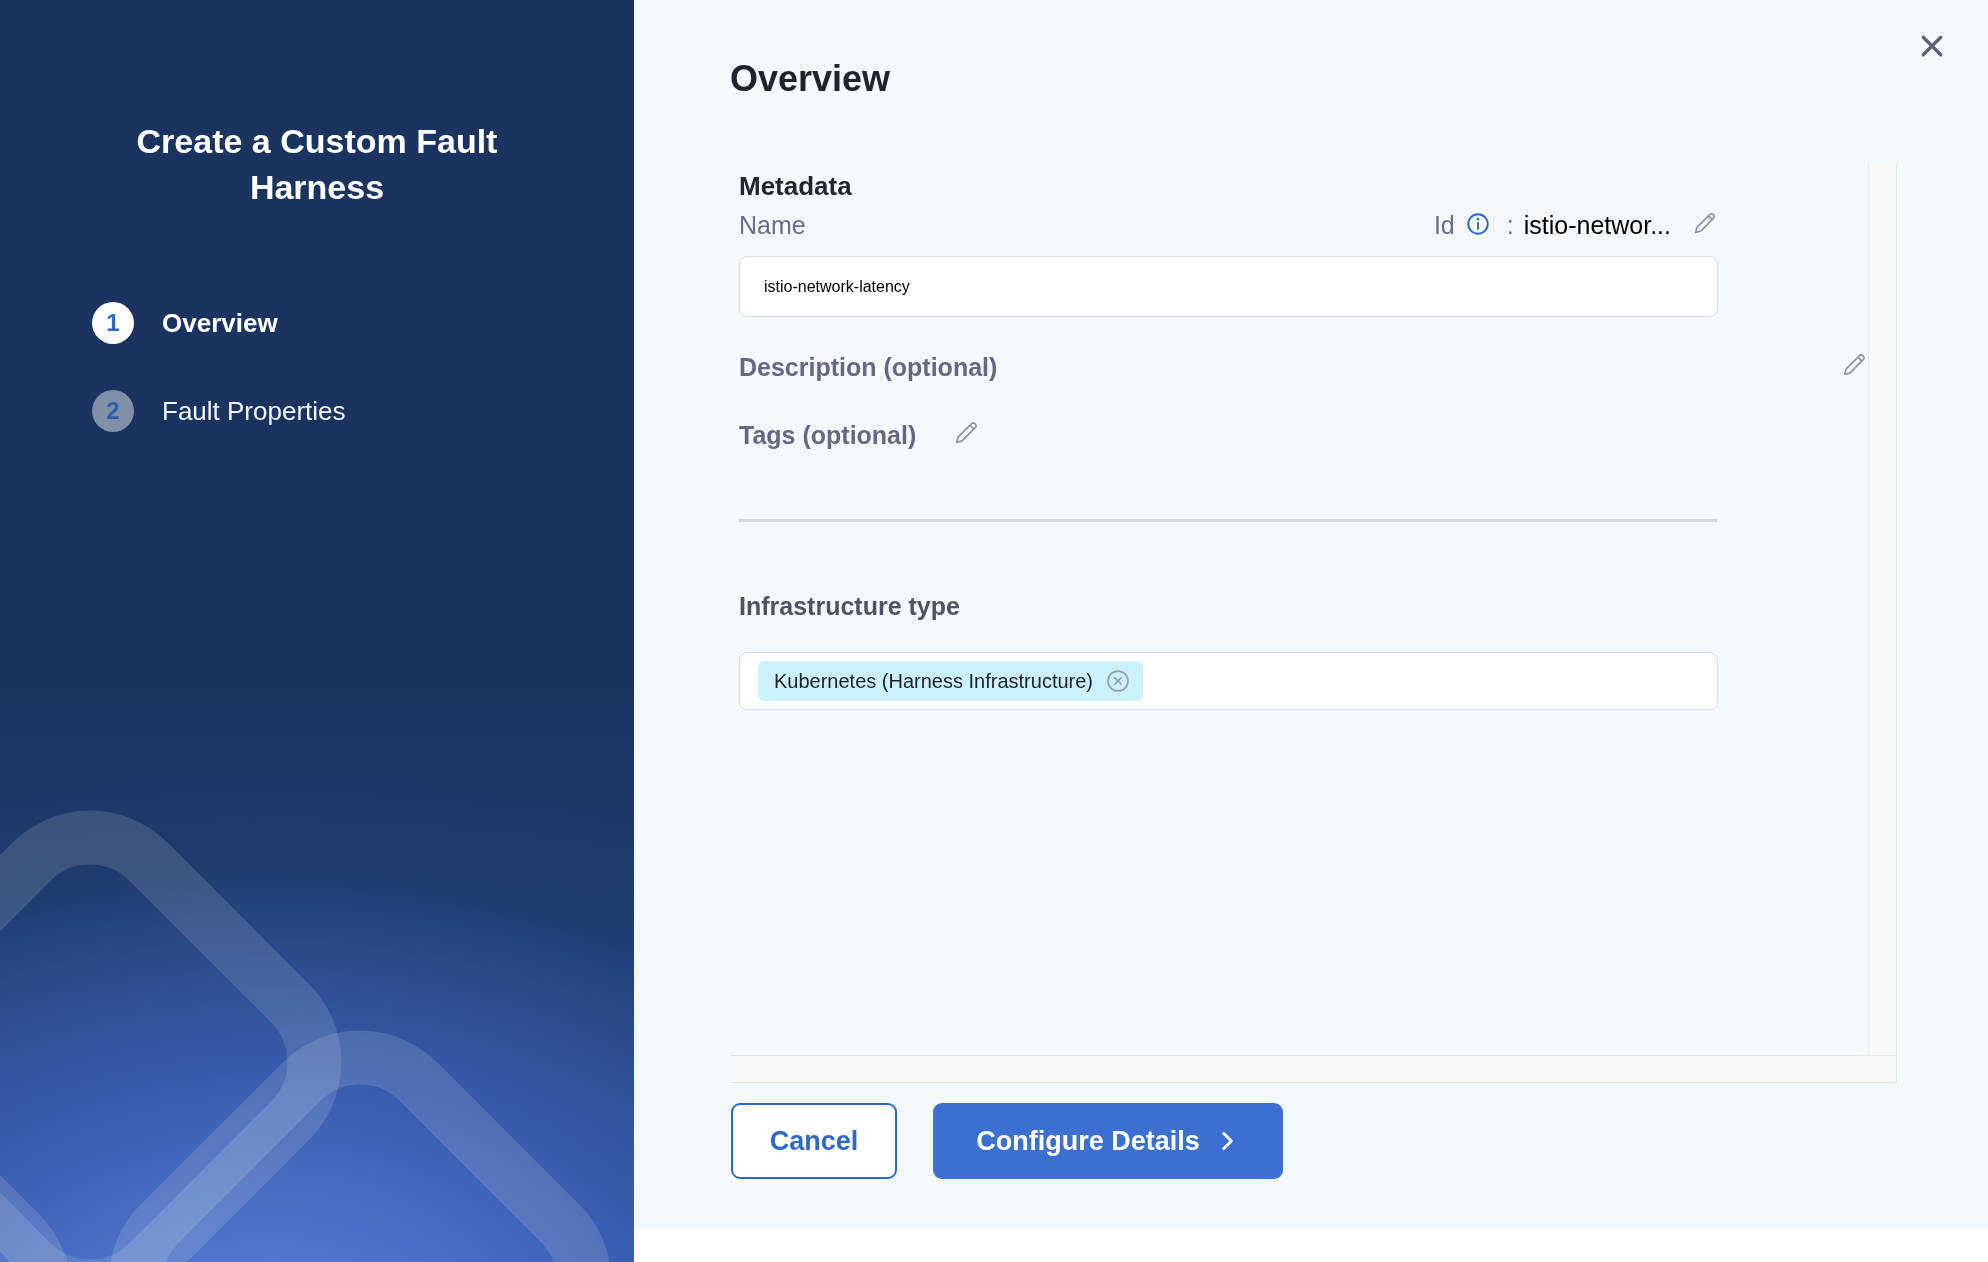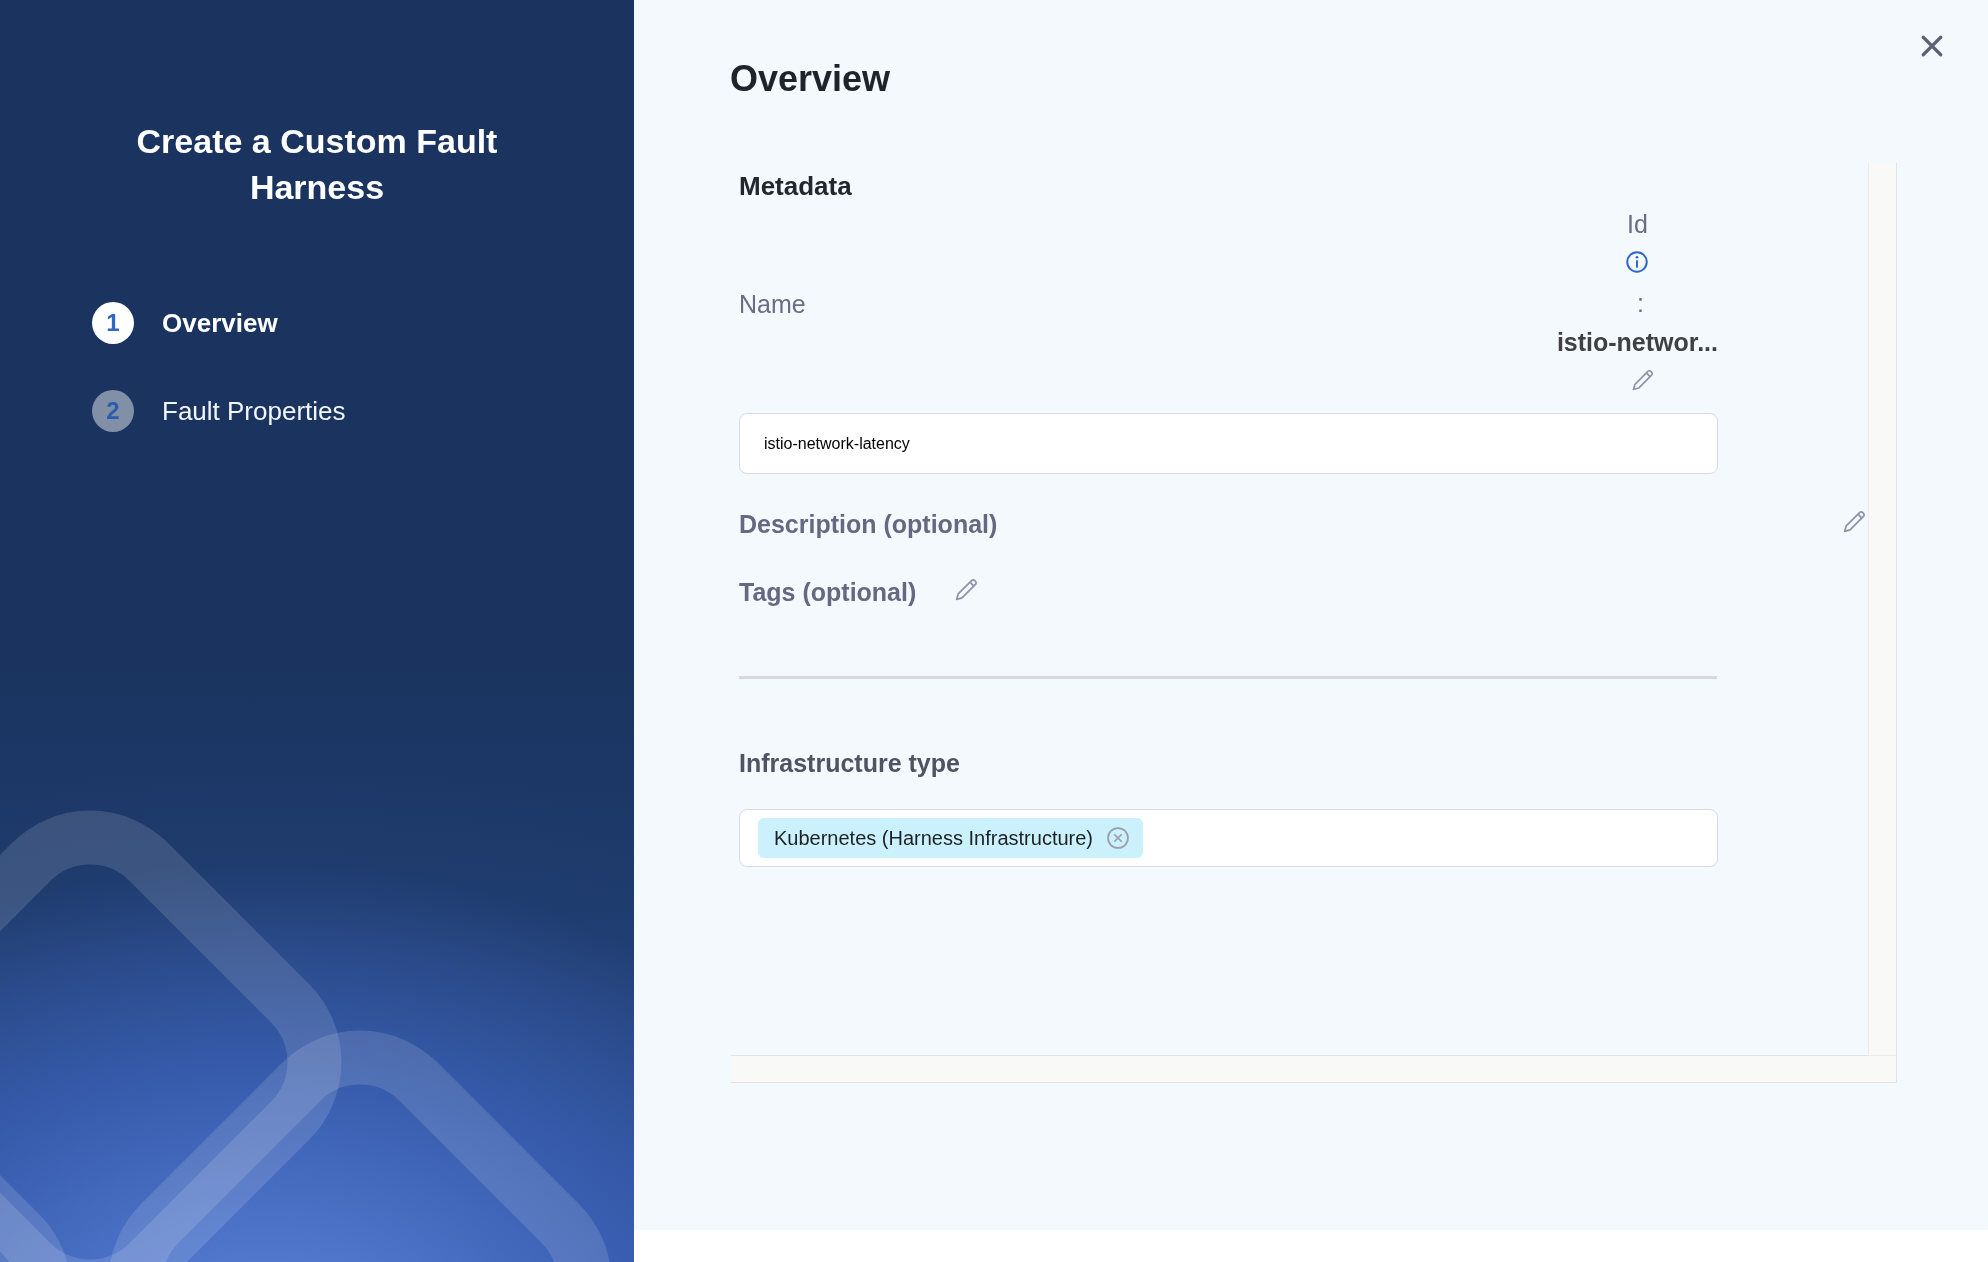--- a/index.html
+++ b/index.html
@@ -55,24 +55,24 @@
   .scroll-content { position:relative; padding:8px 0 0 8px; }
   .vtrack { background:#f9f9f7; border-left:1px solid #ebebe9; border-right:1px solid #e3e3e1; }
   .htrack { background:#f9f9f7; border-top:1px solid #e3e3e1; border-bottom:1px solid #e3e3e1; }
   .corner { background:#f9f9f7; border-right:1px solid #e3e3e1; border-top:1px solid #ebebe9; border-bottom:1px solid #e3e3e1; }
 
   .metadata-title { font-size:26px; font-weight:700; color:#22262e; }
 
   .field-block { width:979px; }
   .name-row { display:flex; justify-content:space-between; align-items:center; margin-top:8px; }
   .name-label { font-size:25px; color:#6b6d85; }
-  .id-cluster { display:flex; align-items:center; gap:10px;flex-direction:column; }
+  .id-cluster { display:flex; align-items:center; gap:10px; }
   .id-label { font-size:25px; color:#6b6d85; }
   .id-colon { font-size:25px; color:#6b6d85; margin-left:6px; }
-  .id-link { font-size:25px; font-weight:700; color:#404040; text-decoration:none; cursor:pointer; }
+  .id-link { font-size:25px; font-weight:400; color:#000000; text-decoration:none; cursor:pointer; }
   .icon-info { color:#2d68c8; cursor:pointer; }
   .icon-pencil { color:#8f93a6; cursor:pointer; }
   .id-cluster .icon-pencil { margin-left:10px; }
 
   .text-input {
     margin-top:15px; width:979px; height:61px; background:#fff;
     border:1px solid #d9dae1; border-radius:8px; padding:0 24px;
     font-family:"Liberation Sans", sans-serif; font-size:16px; color:#000000;
   }
 
@@ -207,17 +207,28 @@
             </span>
           </span>
         </div>
 
       </div>
       <div class="vtrack"></div>
       <div class="htrack"></div>
       <div class="corner"></div>
     </div>
 
+    <div class="footer">
+      <button class="btn btn-cancel">Cancel</button>
+      <button class="btn btn-primary">
+        <span>Configure Details</span>
+        <span style="display:flex;">
+          <svg width="26" height="26" viewBox="0 0 24 24" fill="none" stroke="#ffffff" stroke-width="2.6" stroke-linecap="round" stroke-linejoin="round">
+            <path d="M9 5l7 7-7 7"></path>
+          </svg>
+        </span>
+      </button>
+    </div>
 
     <div class="bottom-strip"></div>
 
   </main>
 </div>
 
 </body></html>

